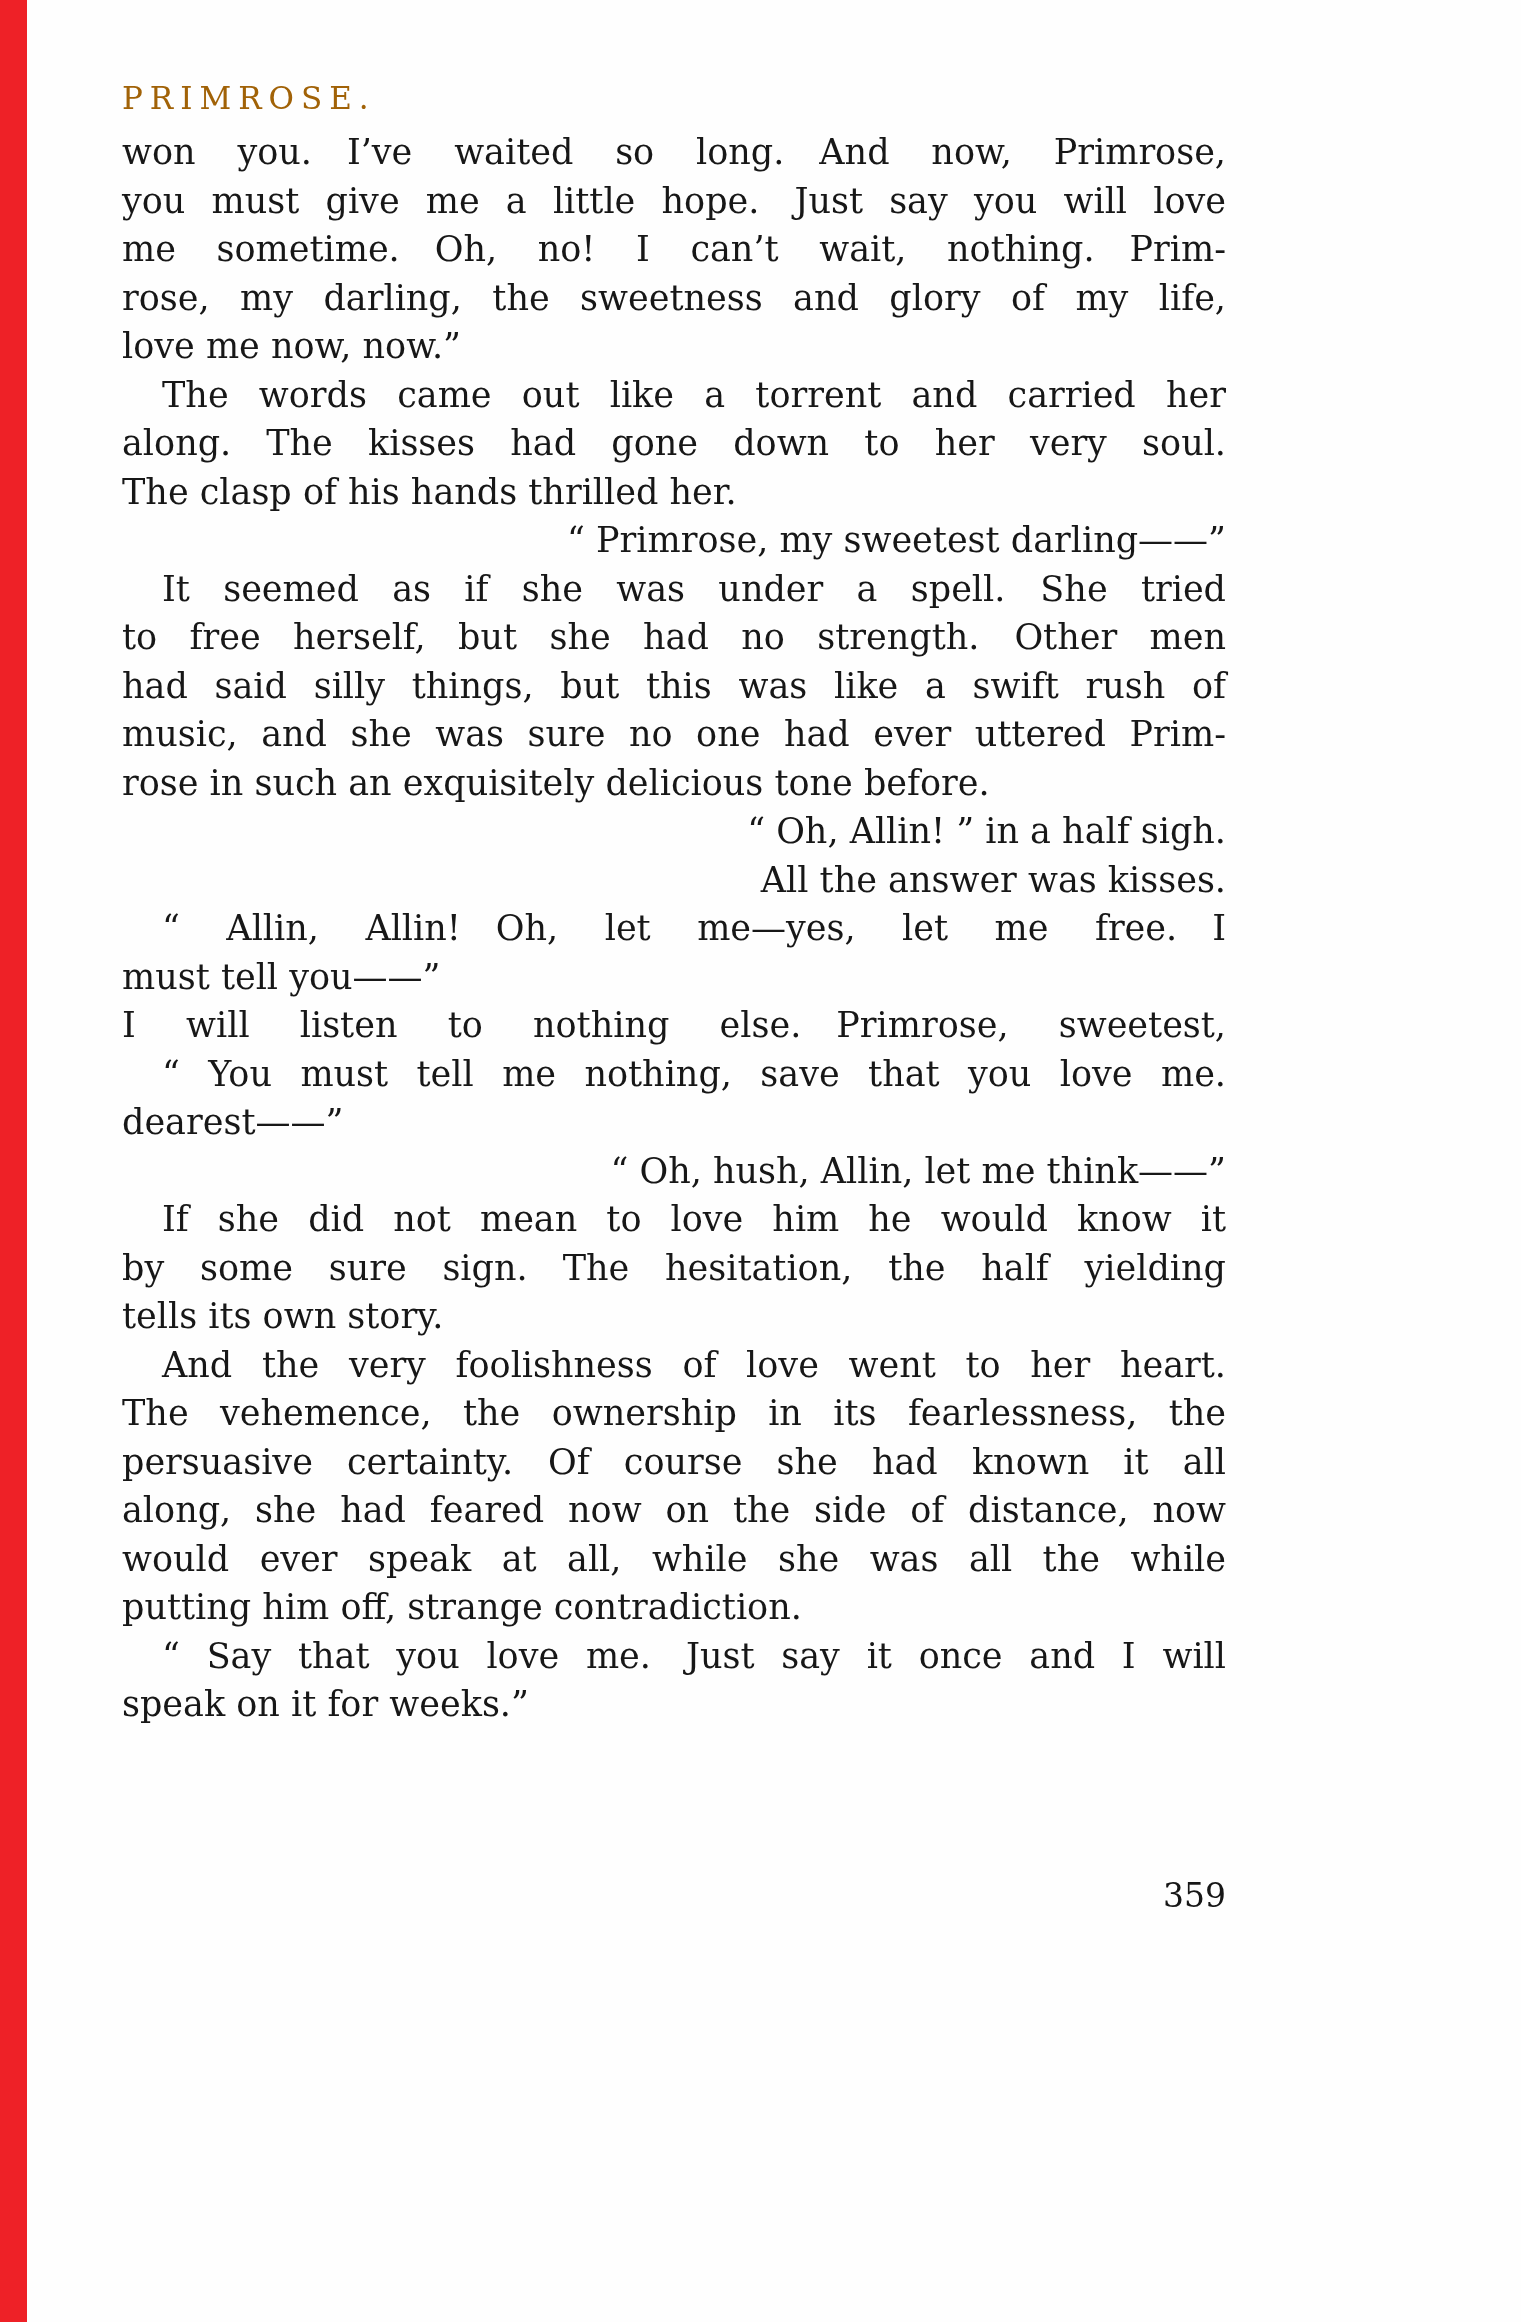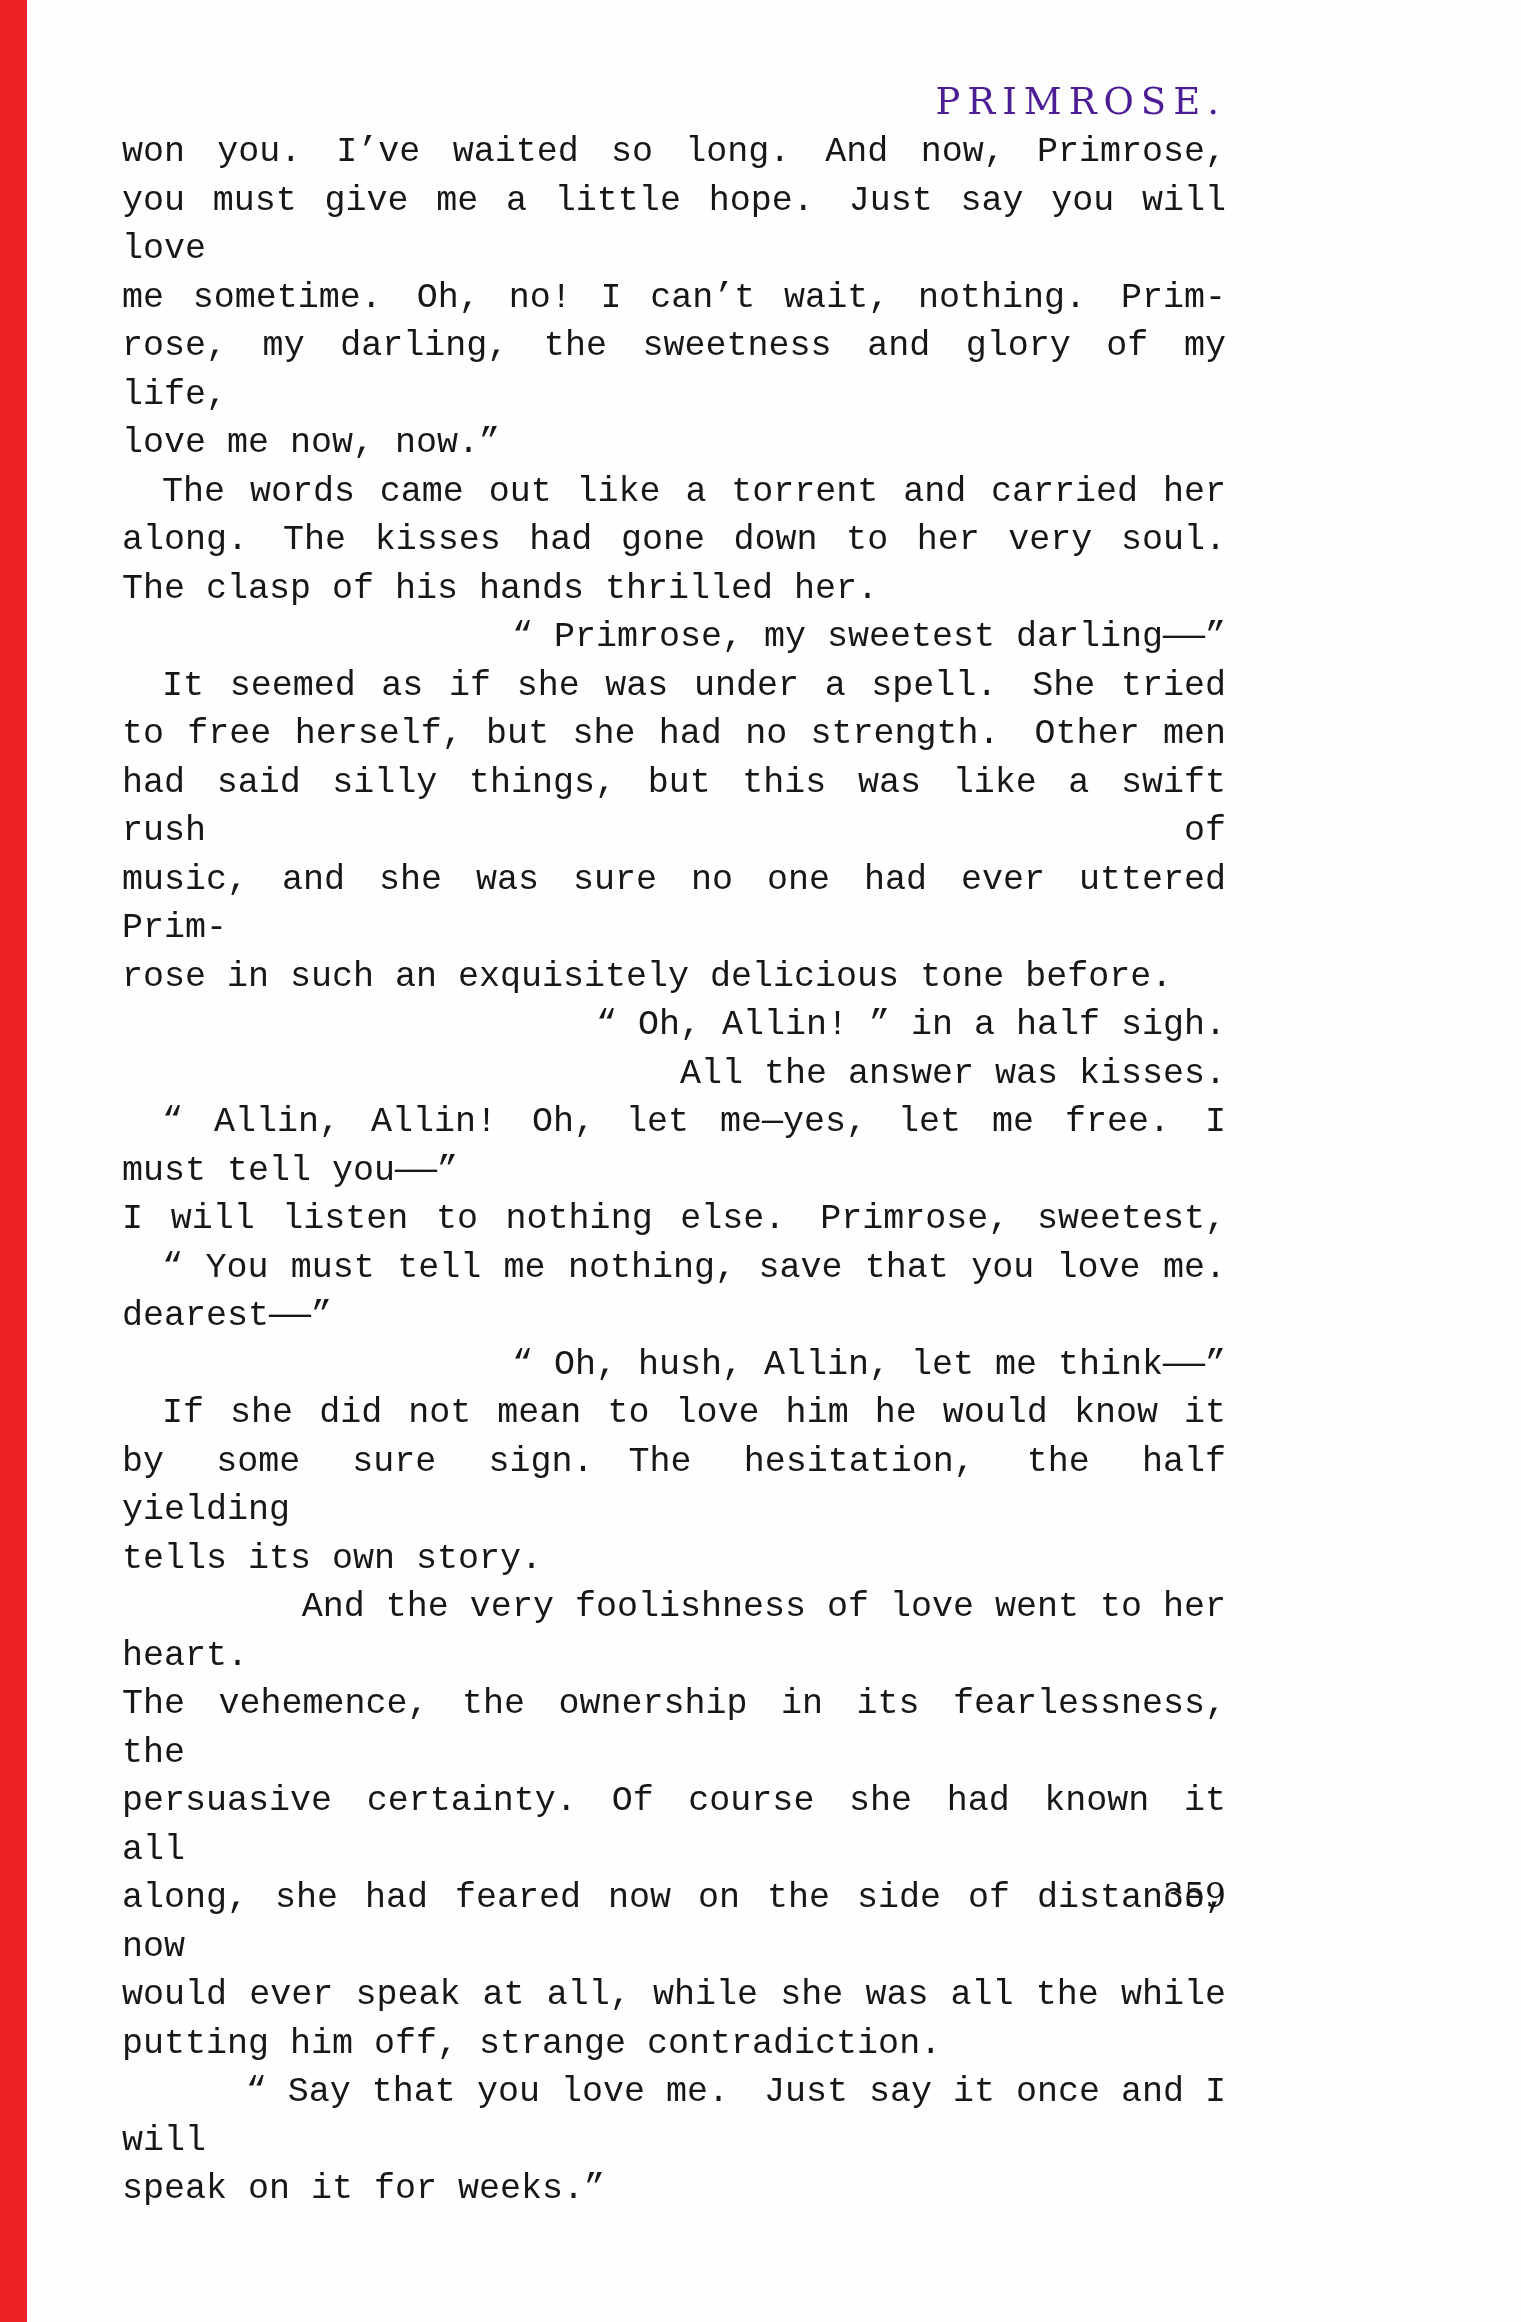--- a/index.html
+++ b/index.html
@@ -22,38 +22,37 @@
     width: 27px;
     height: 2322px;
     background: #ee2127;
   }
   .page-title {
     position: absolute;
     top: 80px;
     left: 122px;
     width: 1104px;
     margin: 0;
-    text-align: right;
-    font-size: 37px;
+    text-align: left;
+    font-size: 31px;
     font-weight: normal;
     letter-spacing: 7px;
-    color: #4c1d95;
+    color: #a16207;
   }
   .text-body {
     position: absolute;
     top: 128px;
     left: 122px;
     width: 1104px;
     font-size: 35px;
     line-height: 48.5px;
   }
   .line {
     text-align: left;
     min-height: 48.5px;
-    font-family: Liberation Mono, monospace;
   }
   .line.justify {
     text-align: justify;
     text-align-last: justify;
   }
   .line.indent {
     text-indent: 40px;
     text-align: right;
   }
   .page-number {

